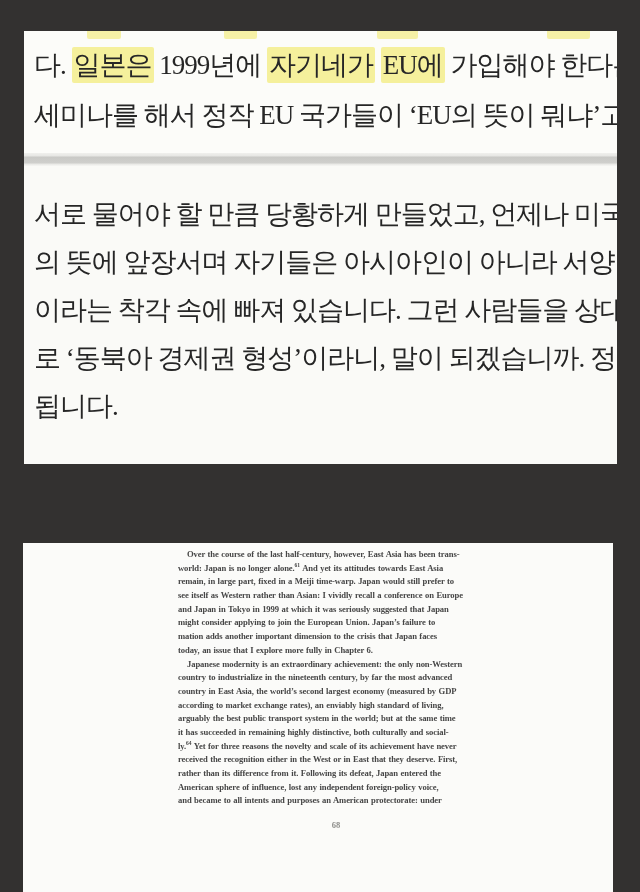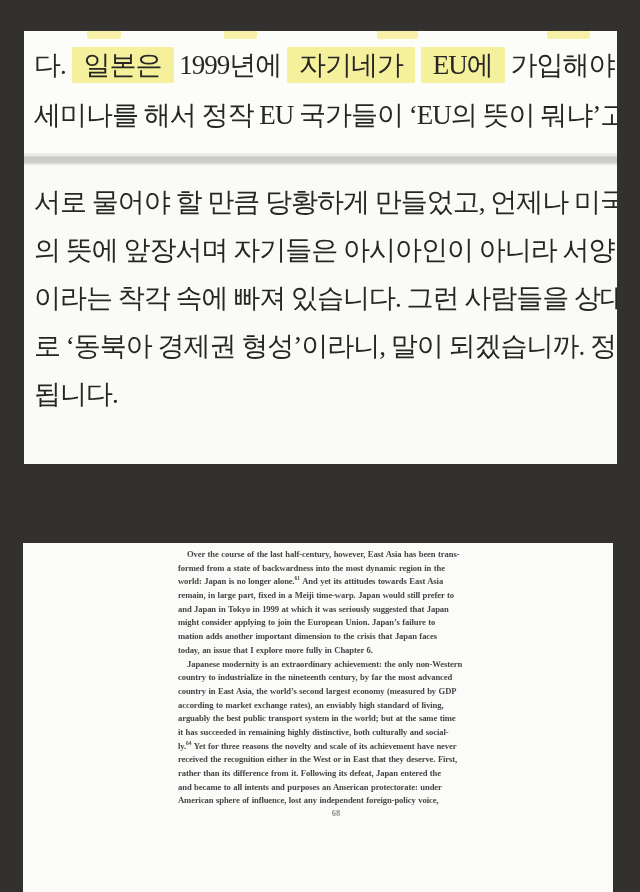--- a/index.html
+++ b/index.html
@@ -40,31 +40,31 @@
     margin: 0; padding: 0 6px 0 10px;
     font-size: 27px; line-height: 50px;
     letter-spacing: -1px;
     font-weight: 500;
     color: #262626;
     white-space: nowrap;
   }
   .ksec2 .kline { line-height: 48px; }
   .hl {
     background: #f5f09c;
-    padding: 3px 12px;
+    padding: 3px 2px;
     border-radius: 2px;
   }
   .seam {
     height: 13px;
     background: linear-gradient(to bottom,
       #f0f0ed 0px, #e6e6e3 3px,
       #c9c9c6 4px, #cfcfcc 10px,
       #e8e8e5 11px, #f7f7f4 13px);
   }
-  .ksec2 { padding-top: 12px; }
+  .ksec2 { padding-top: 24px; }
 
   
   .panel-english {
     position: absolute; left: 23px; top: 543px;
     width: 590px; height: 418px;
     background: #fbfbf9;
     overflow: hidden;
     font-weight: bold;
   }
   .ecol {
@@ -80,21 +80,21 @@
     word-spacing: 0.5px;
   }
   .eline.indent { text-indent: 9px; }
   .eline sup {
     font-size: 5.5px;
     vertical-align: super;
     line-height: 0;
     letter-spacing: 0;
   }
   .pagenum {
-    margin-top: 0;
+    margin-top: 12px;
     width: 100%;
     text-align: center;
     font-size: 8.5px;
     color: #8d8d8a;
   }
 </style>
 </head>
 <body>
 
 <div class="stage">
@@ -114,35 +114,35 @@
       <p class="kline">의 뜻에 앞장서며 자기들은 아시아인이 아니라 서양인</p>
       <p class="kline">이라는 착각 속에 빠져 있습니다. 그런 사람들을 상대</p>
       <p class="kline">로 ‘동북아 경제권 형성’이라니, 말이 되겠습니까. 정</p>
       <p class="kline">됩니다.</p>
     </div>
   </section>
 
   <section class="panel-english">
     <div class="ecol">
       <div class="eline indent">Over the course of the last half-century, however, East Asia has been trans-</div>
-      <div class="eline">formed from a state of backwardness into the most dynamic region in the</div>
       <div class="eline"><span>world: Japan is no longer alone.</span><sup>61</sup><span> And yet its attitudes towards East Asia</span></div>
       <div class="eline">remain, in large part, fixed in a Meiji time-warp. Japan would still prefer to</div>
+      <div class="eline">see itself as Western rather than Asian: I vividly recall a conference on Europe</div>
       <div class="eline">and Japan in Tokyo in 1999 at which it was seriously suggested that Japan</div>
       <div class="eline">might consider applying to join the European Union. Japan’s failure to</div>
       <div class="eline">mation adds another important dimension to the crisis that Japan faces</div>
       <div class="eline">today, an issue that I explore more fully in Chapter 6.</div>
       <div class="eline indent">Japanese modernity is an extraordinary achievement: the only non-Western</div>
       <div class="eline">country to industrialize in the nineteenth century, by far the most advanced</div>
       <div class="eline">country in East Asia, the world’s second largest economy (measured by GDP</div>
       <div class="eline">according to market exchange rates), an enviably high standard of living,</div>
       <div class="eline">arguably the best public transport system in the world; but at the same time</div>
       <div class="eline">it has succeeded in remaining highly distinctive, both culturally and social-</div>
       <div class="eline"><span>ly.</span><sup>64</sup><span> Yet for three reasons the novelty and scale of its achievement have never</span></div>
       <div class="eline">received the recognition either in the West or in East that they deserve. First,</div>
       <div class="eline">rather than its difference from it. Following its defeat, Japan entered the</div>
+      <div class="eline">American sphere of influence, lost any independent foreign-policy voice,</div>
       <div class="eline">and became to all intents and purposes an American protectorate: under</div>
-      <div class="eline">American sphere of influence, lost any independent foreign-policy voice,</div>
       <div class="pagenum">68</div>
     </div>
   </section>
 
 </div>
 
 </body></html>

